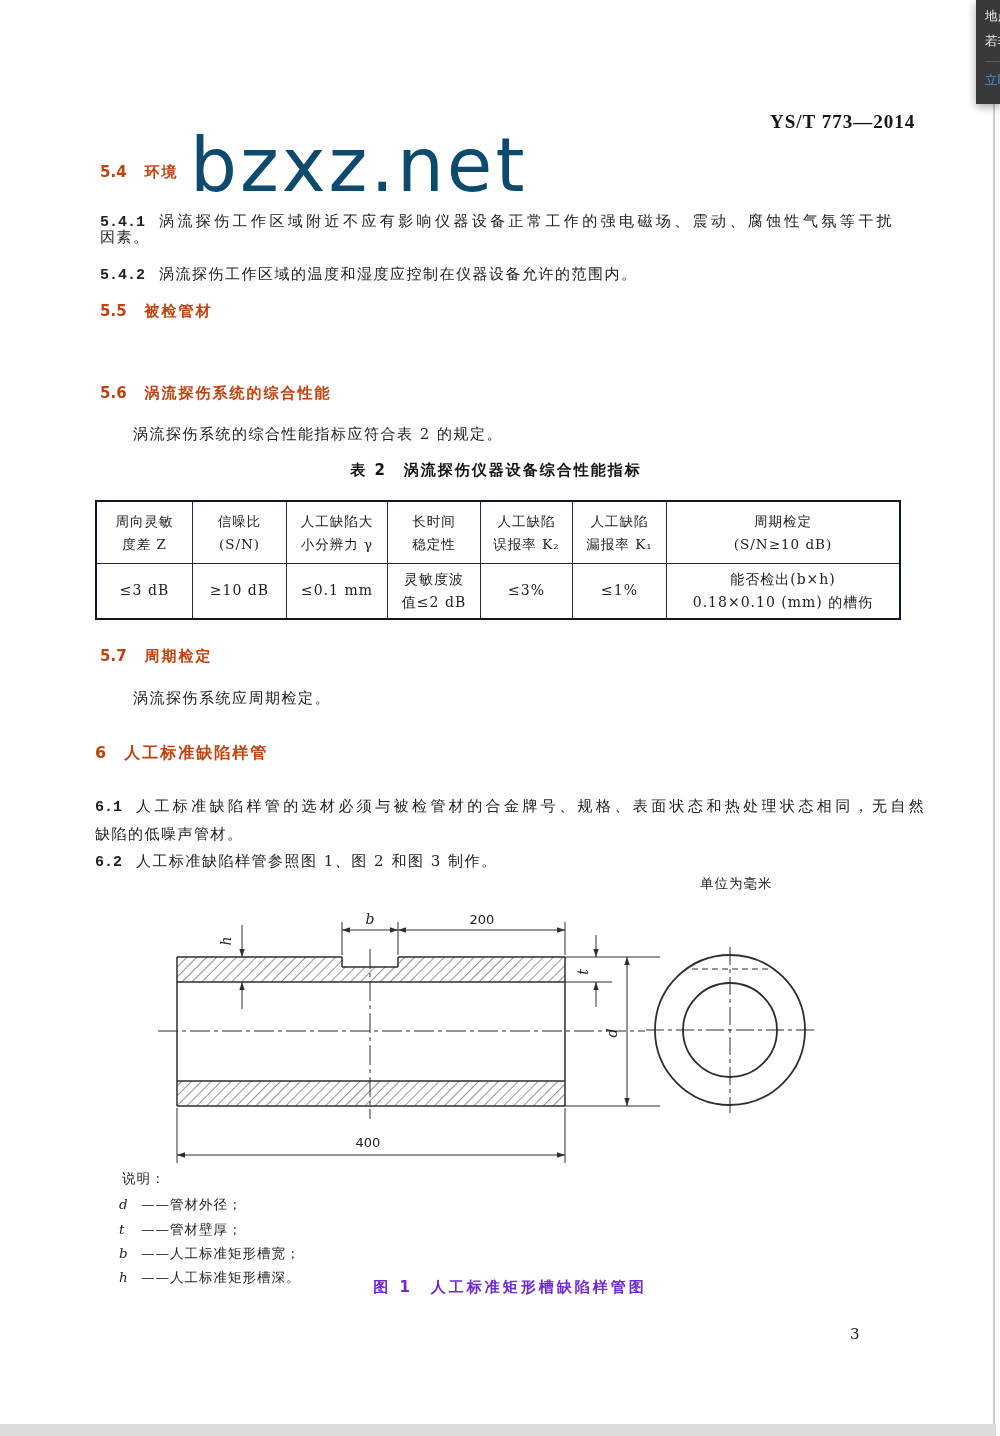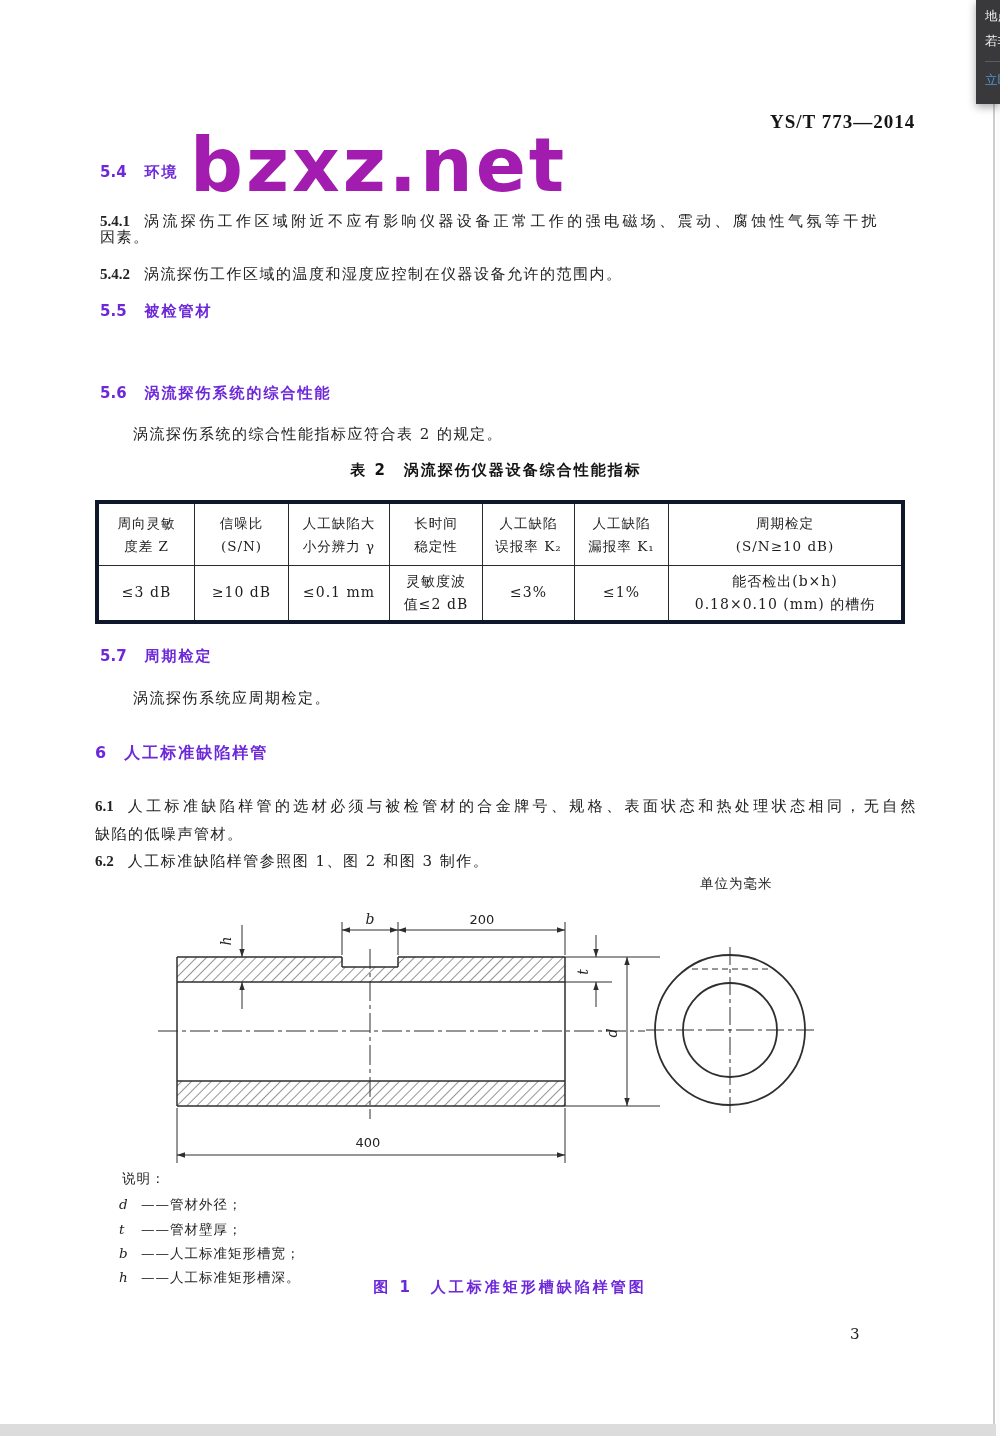--- a/index.html
+++ b/index.html
@@ -3,41 +3,41 @@
 <meta charset="utf-8">
 <style>
   html,body{margin:0;padding:0;}
   body{width:1000px;height:1436px;position:relative;background:#fbfbfb;overflow:hidden;
        font-family:"DejaVu Serif",serif;color:#1e1e1e;}
   .page{position:absolute;left:0;top:0;width:996px;height:1436px;background:#ffffff;}
   .page-edge{position:absolute;top:104px;bottom:12px;left:993px;width:2px;background:#cccccc;}
   .bottom-strip{position:absolute;left:0;right:0;bottom:0;height:12px;background:#dcdcdc;}
 
   .watermark{position:absolute;left:190px;top:122px;font-family:"DejaVu Sans",sans-serif;
-             font-weight:bold;font-size:74px;letter-spacing:3px;color:#a21caf;z-index:0;}
+             font-weight:normal;font-size:74px;letter-spacing:3px;color:#0c4a6e;z-index:0;}
 
   .doc-code{position:absolute;left:770px;top:111px;font-family:"Liberation Serif",serif;
             font-weight:bold;font-size:19px;letter-spacing:1px;color:#161616;z-index:2;}
 
   .h2,.h1{position:absolute;font-family:"DejaVu Sans",sans-serif;font-weight:bold;
-          color:#6d28d9;white-space:nowrap;z-index:2;}
+          color:#c2410c;white-space:nowrap;z-index:2;}
   .h2{font-size:15px;letter-spacing:2px;}
   .h1{font-size:16px;letter-spacing:2px;}
   .h2 .sec-num,.h1 .sec-num{margin-right:18px;letter-spacing:0;}
 
   .pline{position:absolute;font-size:15px;letter-spacing:1.5px;white-space:nowrap;
          color:#222222;z-index:2;}
-  .pline .sec-num{font-family:Liberation Serif, serif;font-weight:bold;letter-spacing:0;
+  .pline .sec-num{font-family:Liberation Mono, monospace;font-weight:bold;letter-spacing:0;
                   margin-right:14px;}
   .ls-wide{letter-spacing:3.4px;}
 
   .tbl-caption{position:absolute;left:95px;width:802px;text-align:center;
                font-family:"DejaVu Sans",sans-serif;font-weight:bold;font-size:15px;
                letter-spacing:2px;color:#141414;z-index:2;}
-  .t2{position:absolute;left:95px;top:500px;width:802px;border:4px solid #0f172a;
+  .t2{position:absolute;left:95px;top:500px;width:802px;border:2px solid #0f172a;
       display:grid;grid-template-columns:96px 94px 101px 93px 92px 94px 1fr;
       grid-template-rows:62px 54px;background:#ffffff;z-index:2;}
   .t2c{border-right:1.5px solid #2a2a2a;border-bottom:1.5px solid #2a2a2a;
        display:flex;flex-direction:column;align-items:center;justify-content:center;
        font-size:13.5px;line-height:1.65;letter-spacing:1px;color:#1c1c1c;}
   .t2c.lastcol{border-right:none;}
   .t2c.datarow{border-bottom:none;font-size:14px;}
 
   .unit-note{position:absolute;left:700px;width:175px;text-align:left;font-size:13.5px;
              letter-spacing:1px;z-index:2;}

